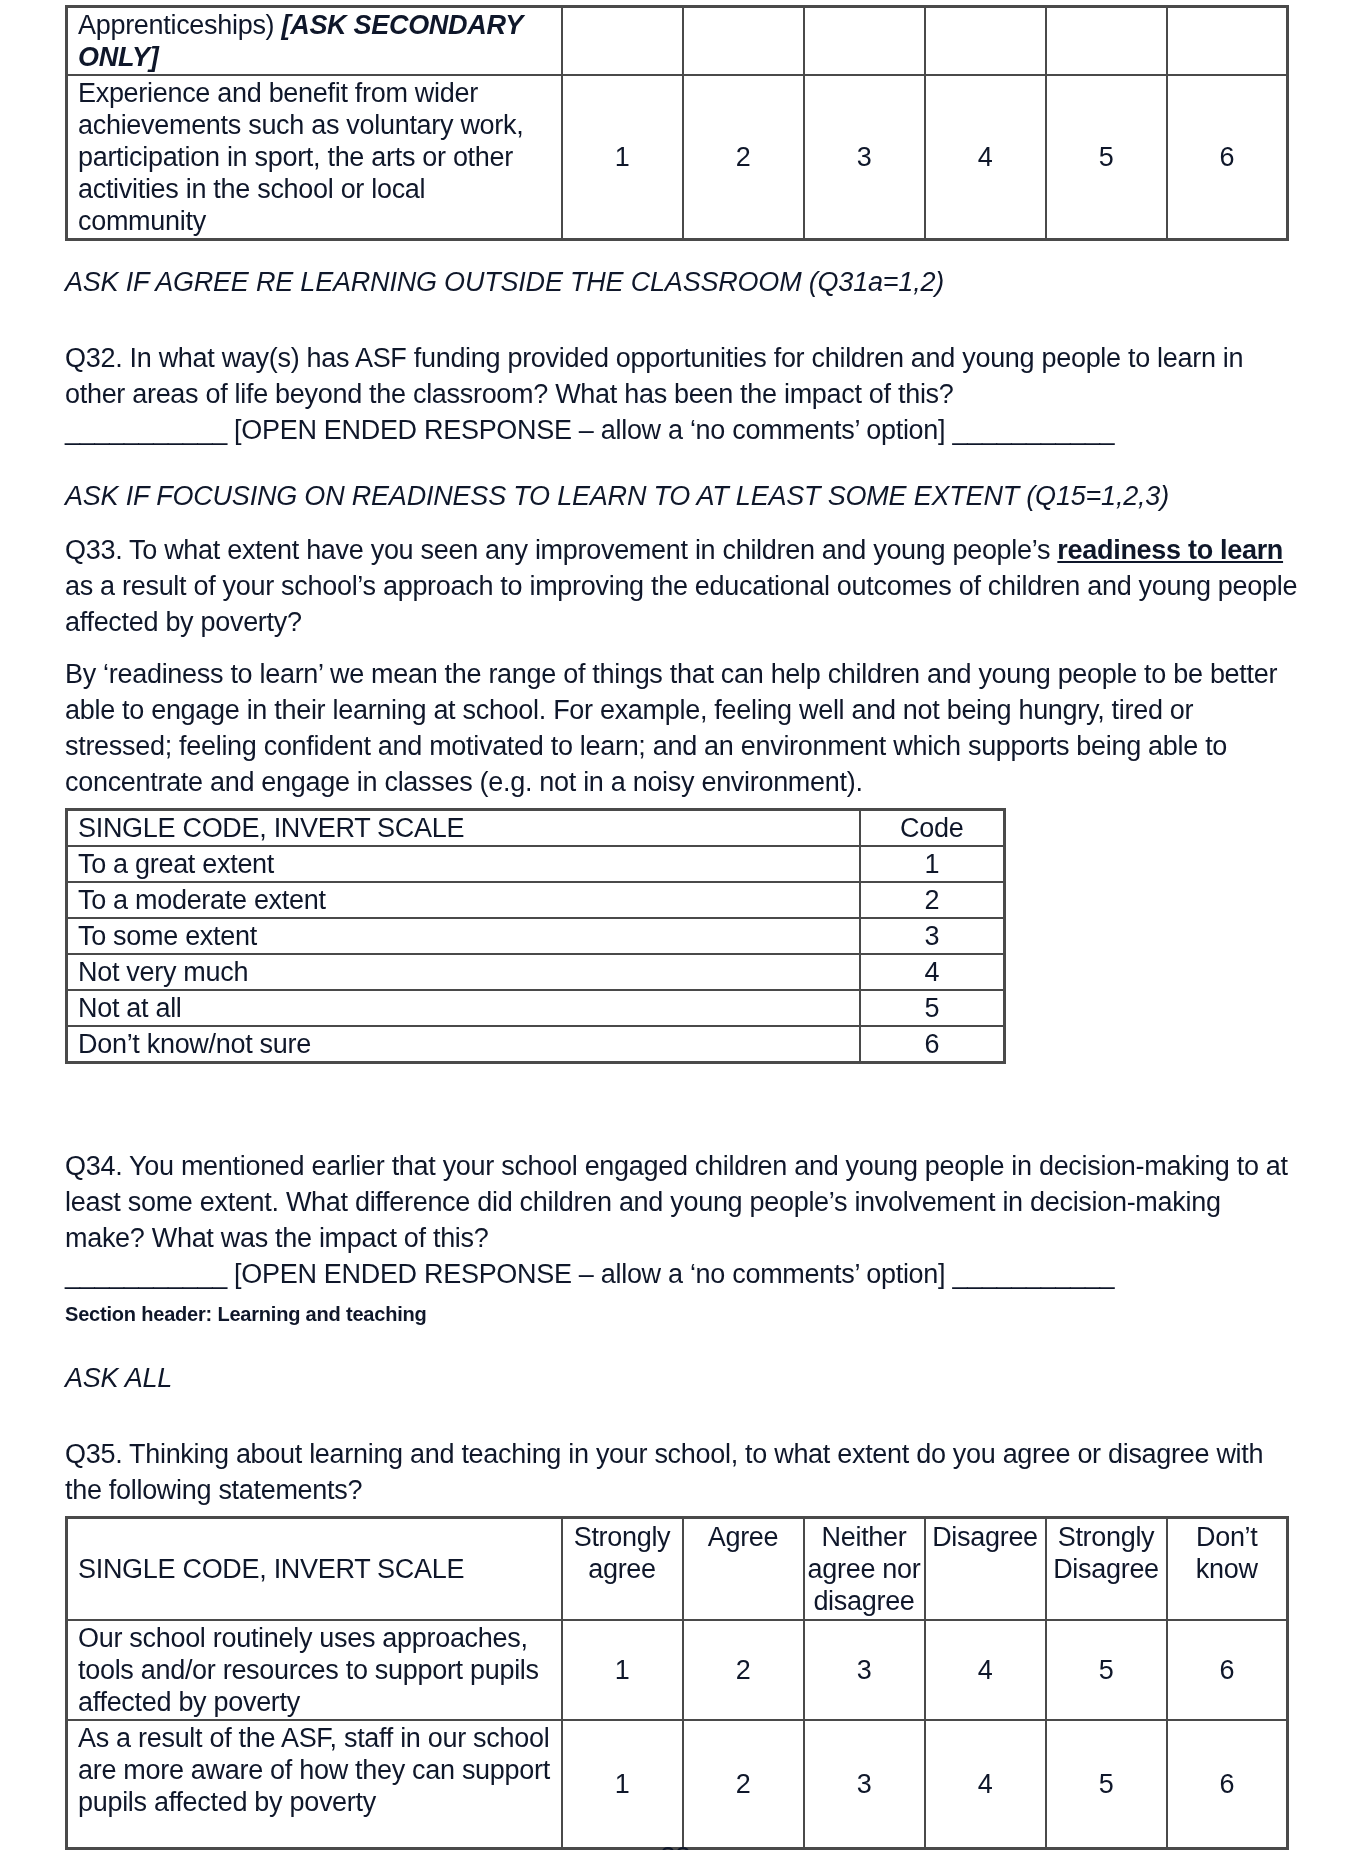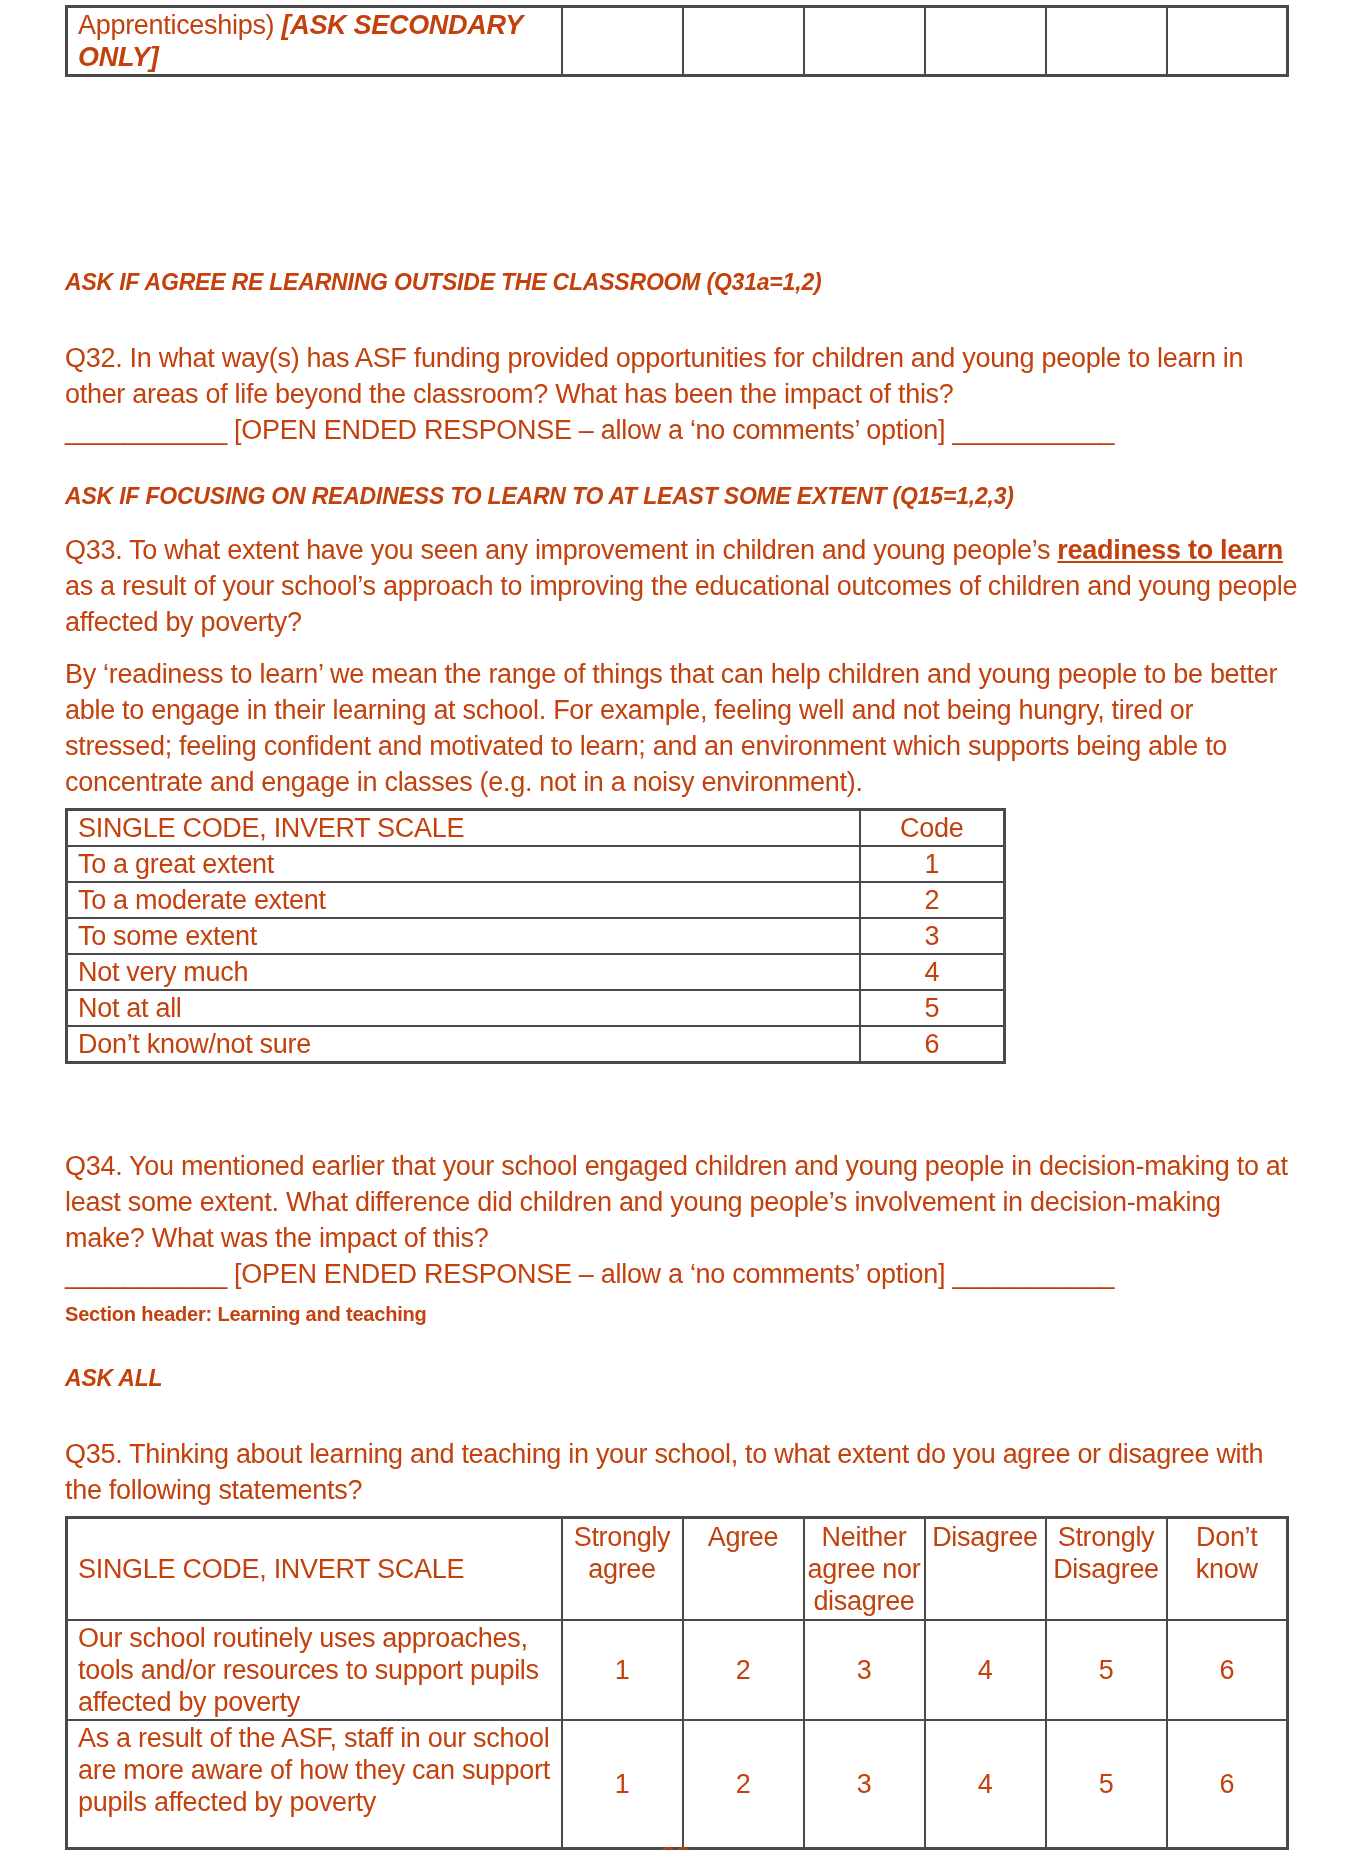--- a/index.html
+++ b/index.html
@@ -2,25 +2,25 @@
 <html><head>
 <meta charset="utf-8">
 <style>
   html,body { margin:0; padding:0; background:#888; }
   .page {
     position:relative;
     width:1358px; height:1850px;
     background:#ffffff;
     overflow:hidden;
     font-family:"Liberation Sans","DejaVu Sans",sans-serif;
-    color:#c2410c;
+    color:#0f172a;
   }
   .blk { position:absolute; left:65px; }
   .para { font-size:27px; line-height:36px; letter-spacing:-0.3px; width:1240px;margin-top:10px; }
-  .hd  { font-size:23px; line-height:36px; font-weight:bold; font-style:italic; white-space:nowrap; letter-spacing:-0.2px; }
+  .hd  { font-size:27px; line-height:36px; font-weight:normal; font-style:italic; white-space:nowrap; letter-spacing:-0.2px; }
   .hd2 { font-size:20px; line-height:36px; font-weight:bold; white-space:nowrap; letter-spacing:-0.2px; }
   .boldital { font-weight:bold; font-style:italic; }
   .uline { text-decoration:underline;font-weight:bold; }
 
   table.doc { border-collapse:collapse; table-layout:fixed; background:#fff; }
   table.doc { border:3px solid #4a4a4a; }
   table.doc td { border:2px solid #4a4a4a; font-size:27px; line-height:32px; letter-spacing:-0.3px; padding:1px 10px; overflow:hidden; }
 
   
   .labelcell { text-align:left; vertical-align:top; }
@@ -53,20 +53,29 @@
       </colgroup>
       <tbody>
           <tr style="height:66px">
         <td class="labelcell"><span>Apprenticeships) </span><span class="boldital">[ASK SECONDARY ONLY]</span></td>
         <td class="codecell"></td>
         <td class="codecell"></td>
         <td class="codecell"></td>
         <td class="codecell"></td>
         <td class="codecell"></td>
         <td class="codecell"></td>
+      </tr>
+      <tr style="height:161px">
+        <td class="labelcell">Experience and benefit from wider achievements such as voluntary work, participation in sport, the arts or other activities in the school or local community</td>
+        <td class="codecell">1</td>
+        <td class="codecell">2</td>
+        <td class="codecell">3</td>
+        <td class="codecell">4</td>
+        <td class="codecell">5</td>
+        <td class="codecell">6</td>
       </tr>
     </tbody>
       </table>
   </div>
 
   <div class="blk hd" style="top:264px;">ASK IF AGREE RE LEARNING OUTSIDE THE CLASSROOM (Q31a=1,2)</div>
 
   <div class="blk para" style="top:330px;">Q32. In what way(s) has ASF funding provided opportunities for children and young people to learn in other areas of life beyond the classroom? What has been the impact of this?</div>
   <div class="blk para" style="top:402px;">___________ [OPEN ENDED RESPONSE – allow a ‘no comments’ option] ___________</div>
 

